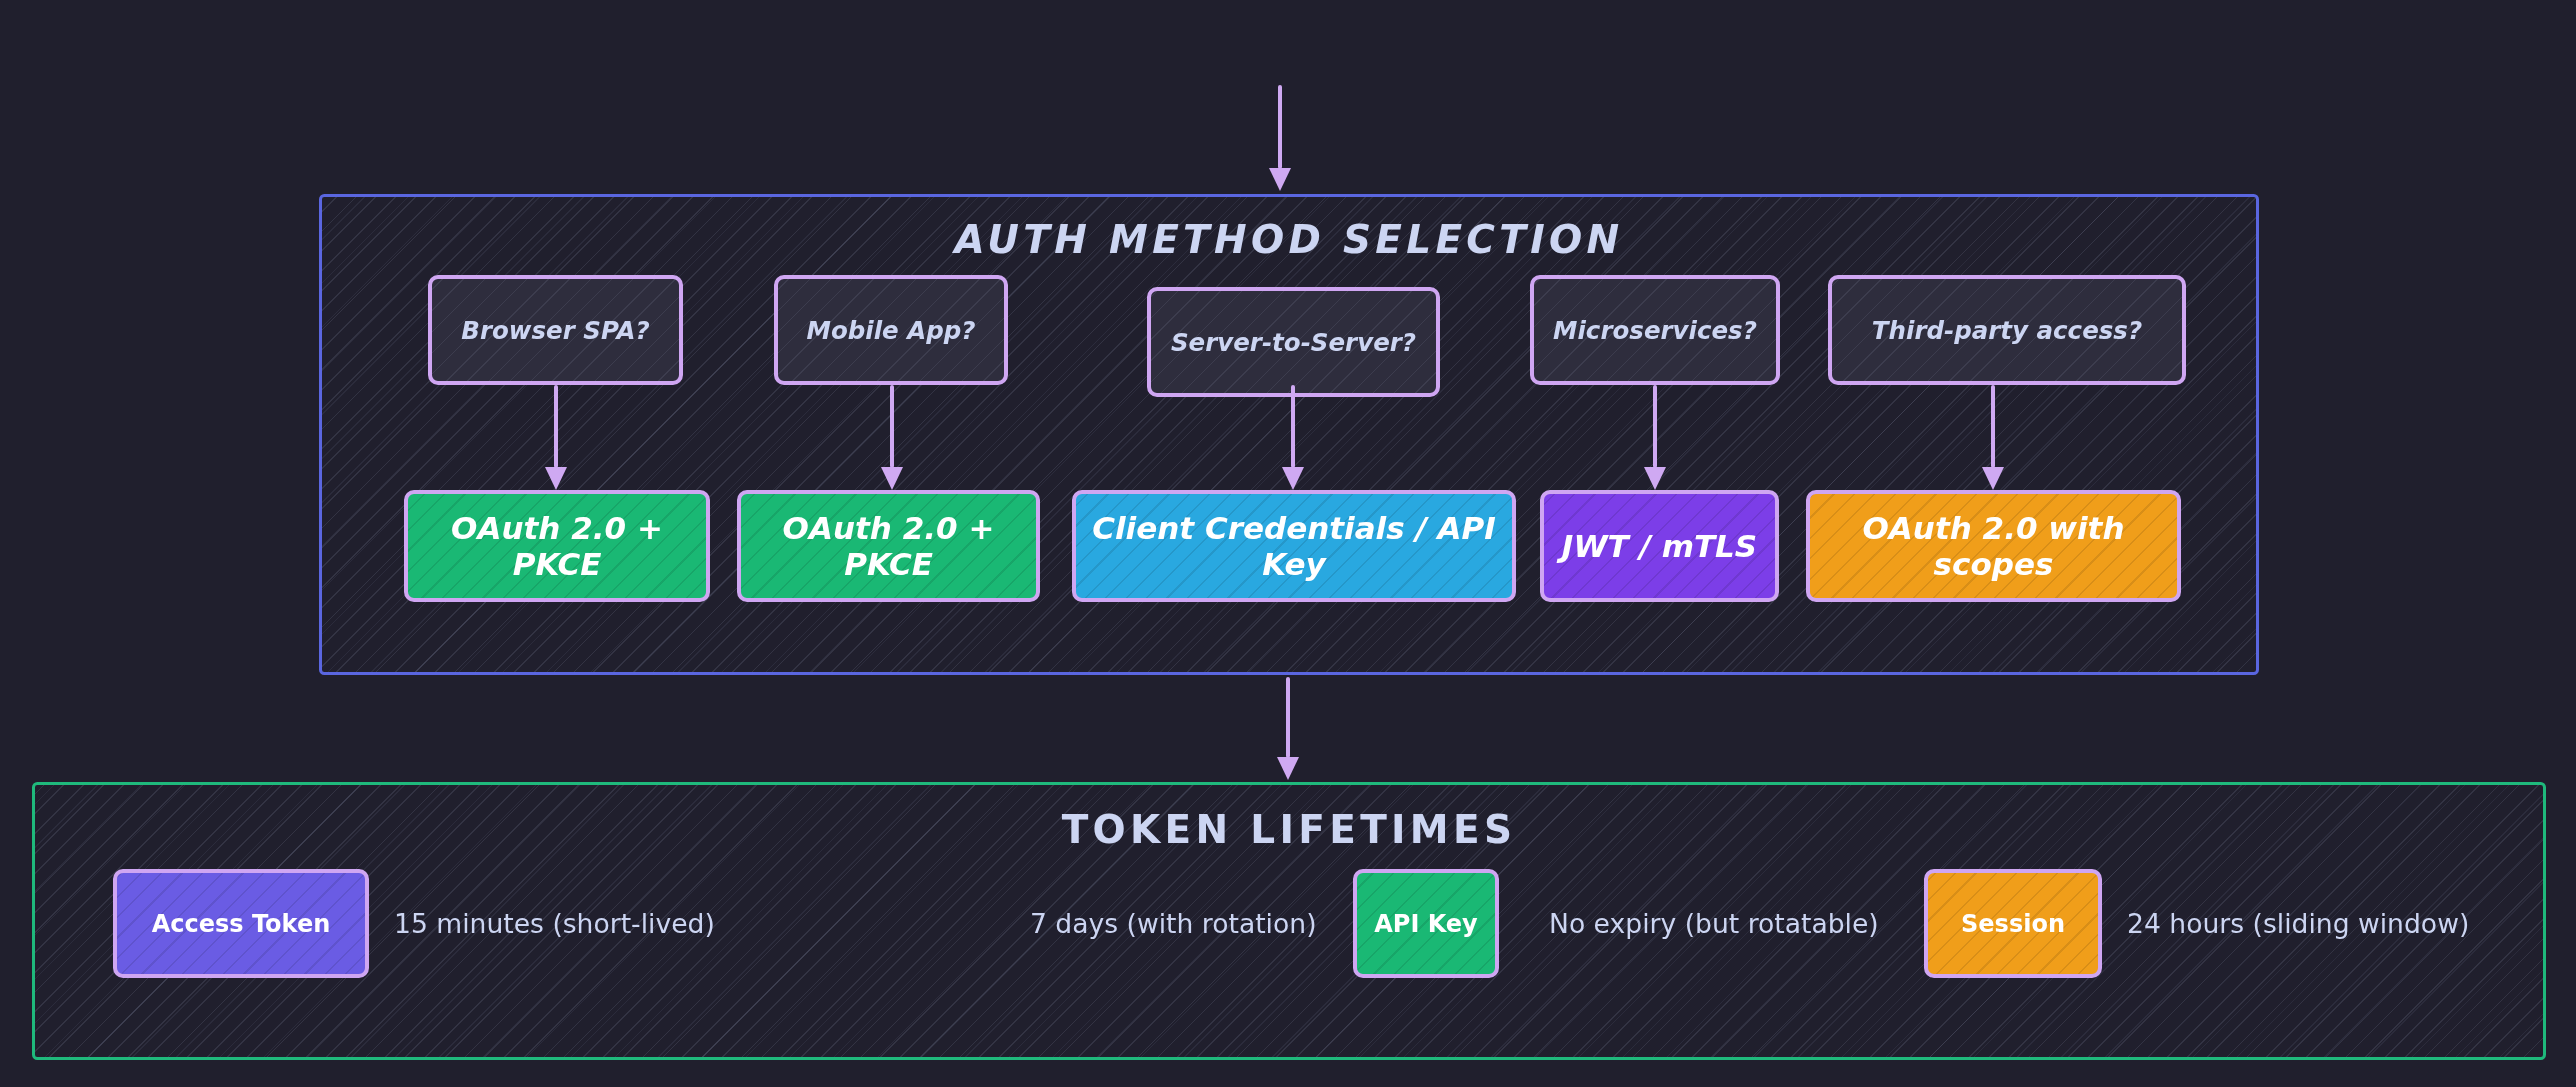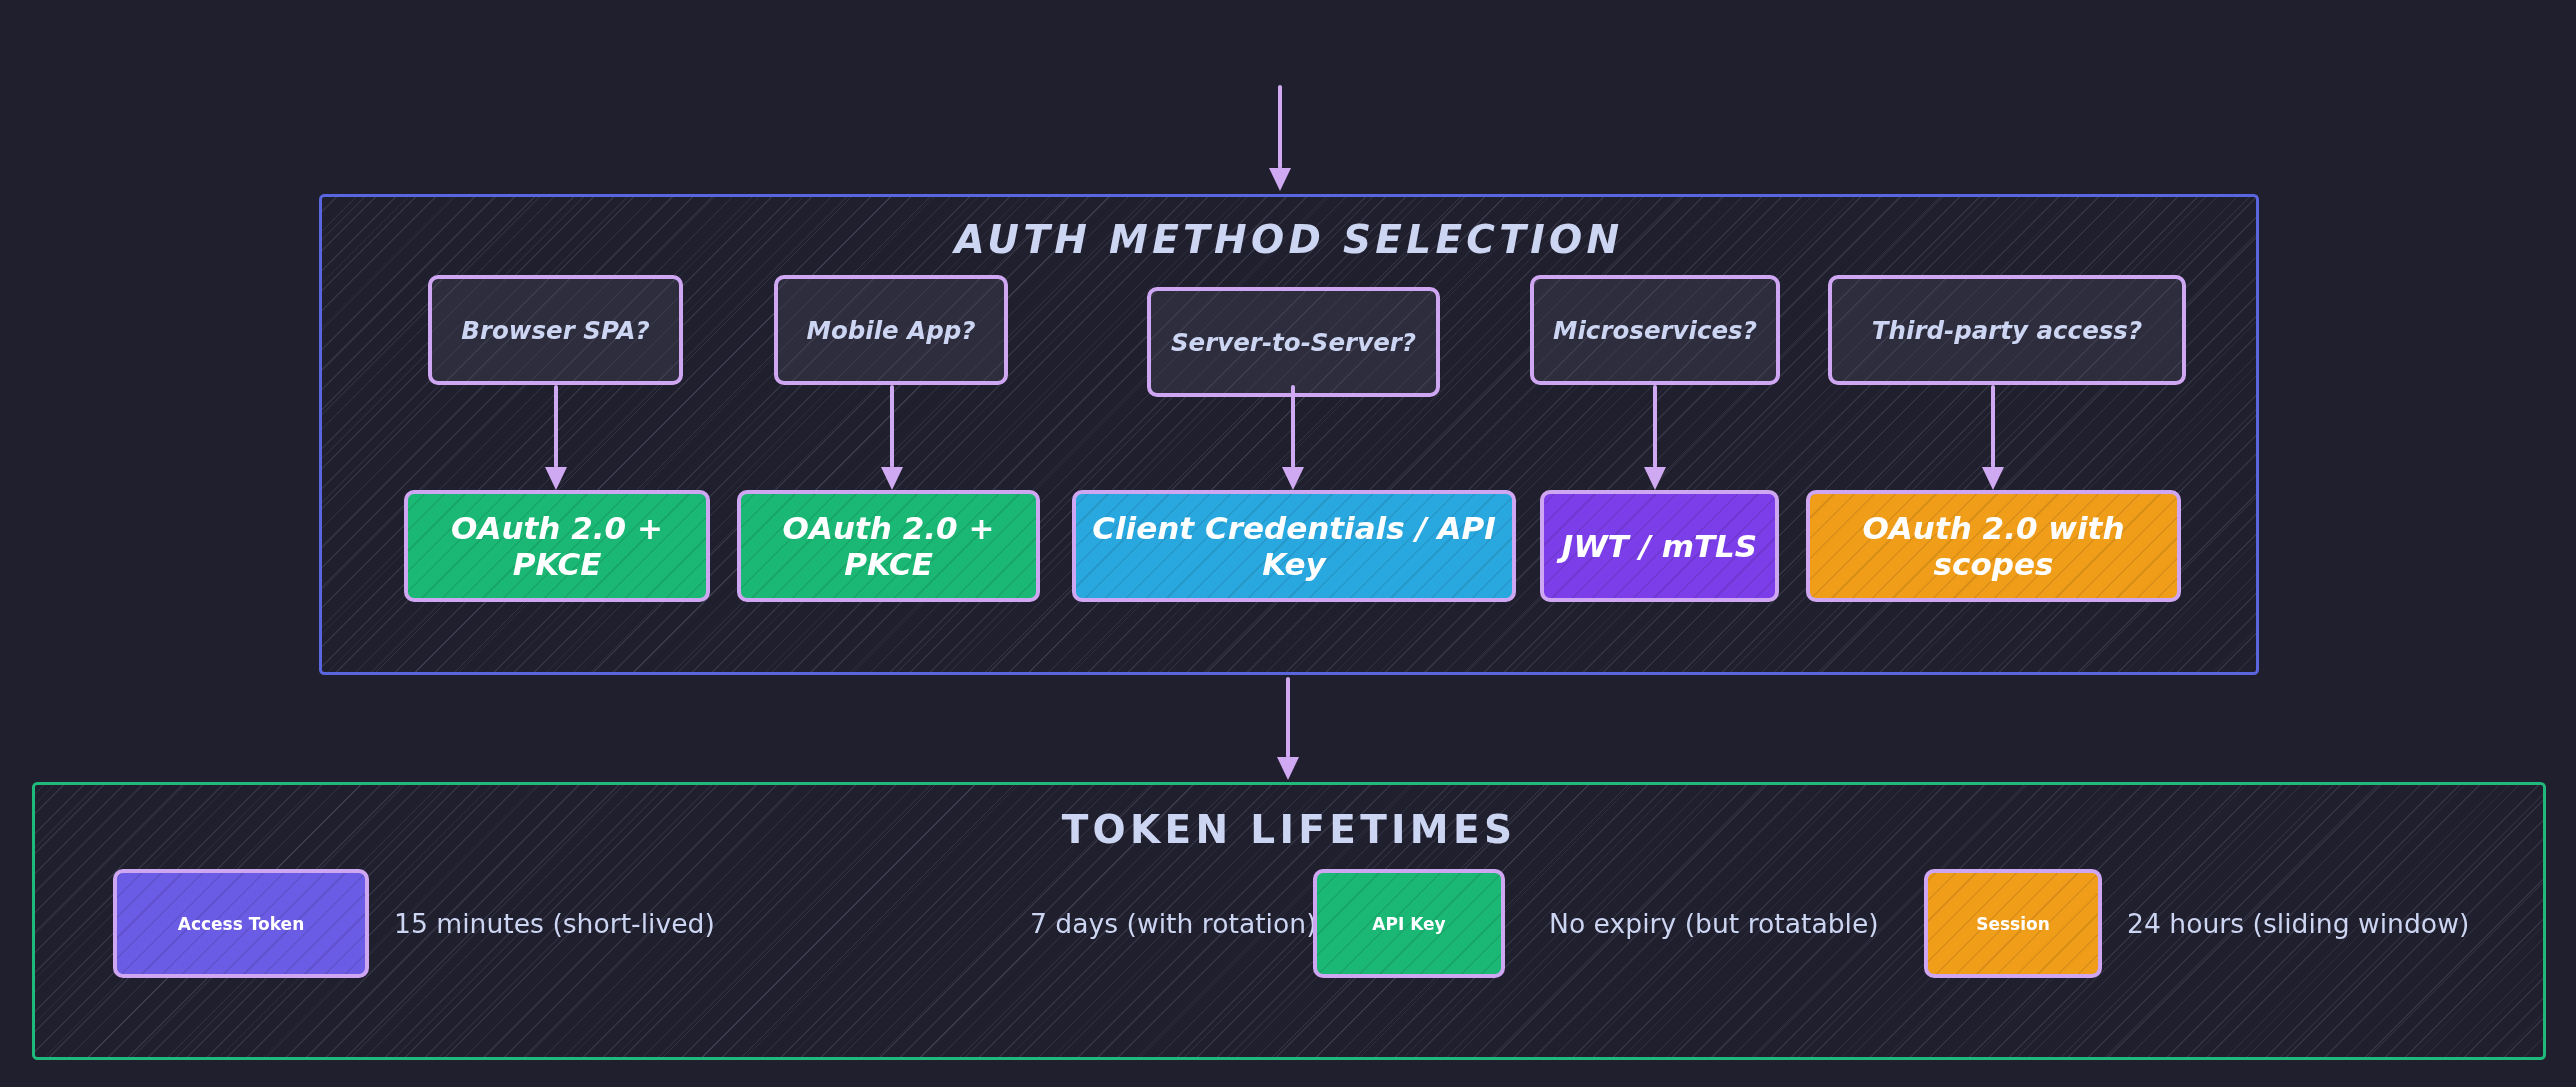--- a/index.html
+++ b/index.html
@@ -131,30 +131,30 @@
   .qa-arrow-1 { left: 222px;  }   
   .qa-arrow-2 { left: 558px; }   
   .qa-arrow-3 { left: 959px; }   
   .qa-arrow-4 { left: 1321px; }   
   .qa-arrow-5 { left: 1659px; }   
 
   
   .tbox {
     top: 84px;                 
     height: 109px;
-    font-size: 17px;
+    font-size: 24px;
     font-weight: 700;
     color: #ffffff;
     background-image: repeating-linear-gradient(315deg,
       transparent 0px, transparent 12.8px,
       rgba(0, 0, 0, 0.10) 12.8px, rgba(0, 0, 0, 0.10) 14.4px);
   }
   .tbox-1 { left: 78px;  width: 256px; }   
   .tbox-2 { left: 704px; width: 263px; }   
-  .tbox-3 { left: 1278px; width: 192px; }   
+  .tbox-3 { left: 1318px; width: 146px; }   
   .tbox-4 { left: 1889px; width: 178px; }   
 
   .tlabel {
     position: absolute;
     top: 84px;
     height: 109px;
     display: flex;
     align-items: center;
     font-size: 26.6px;
     font-weight: 400;

